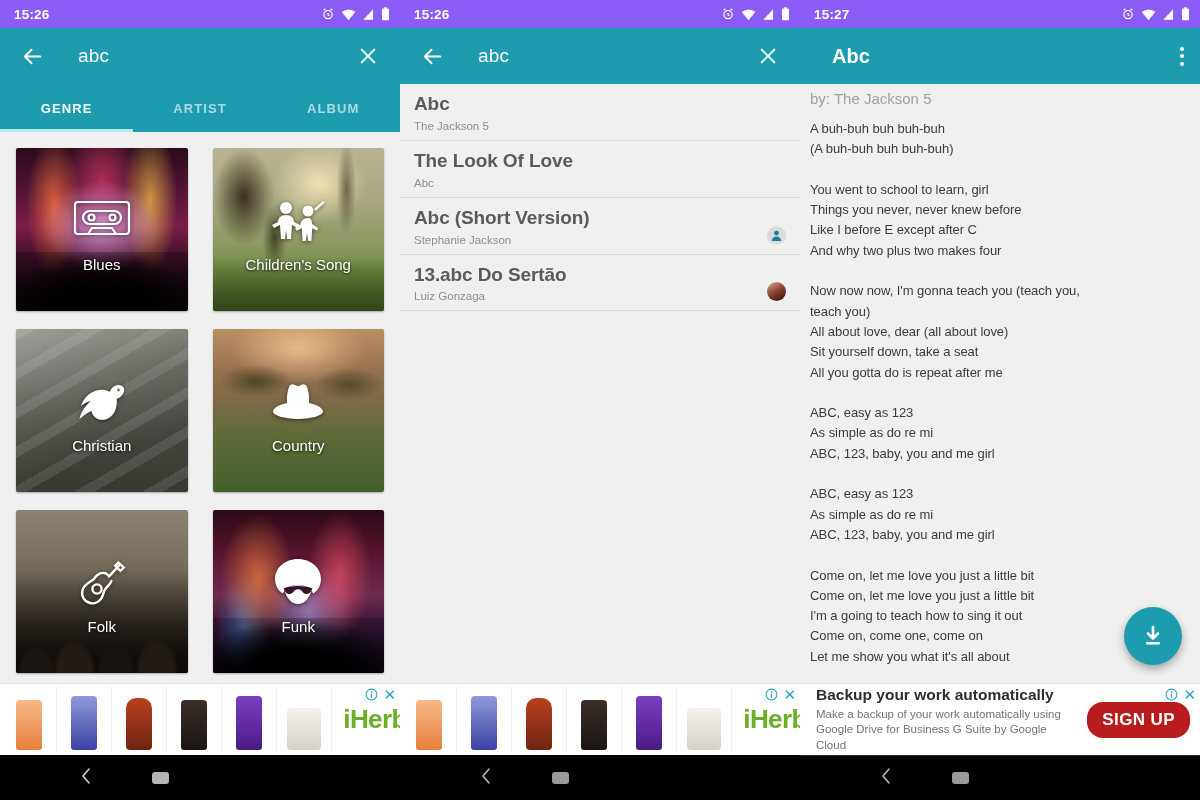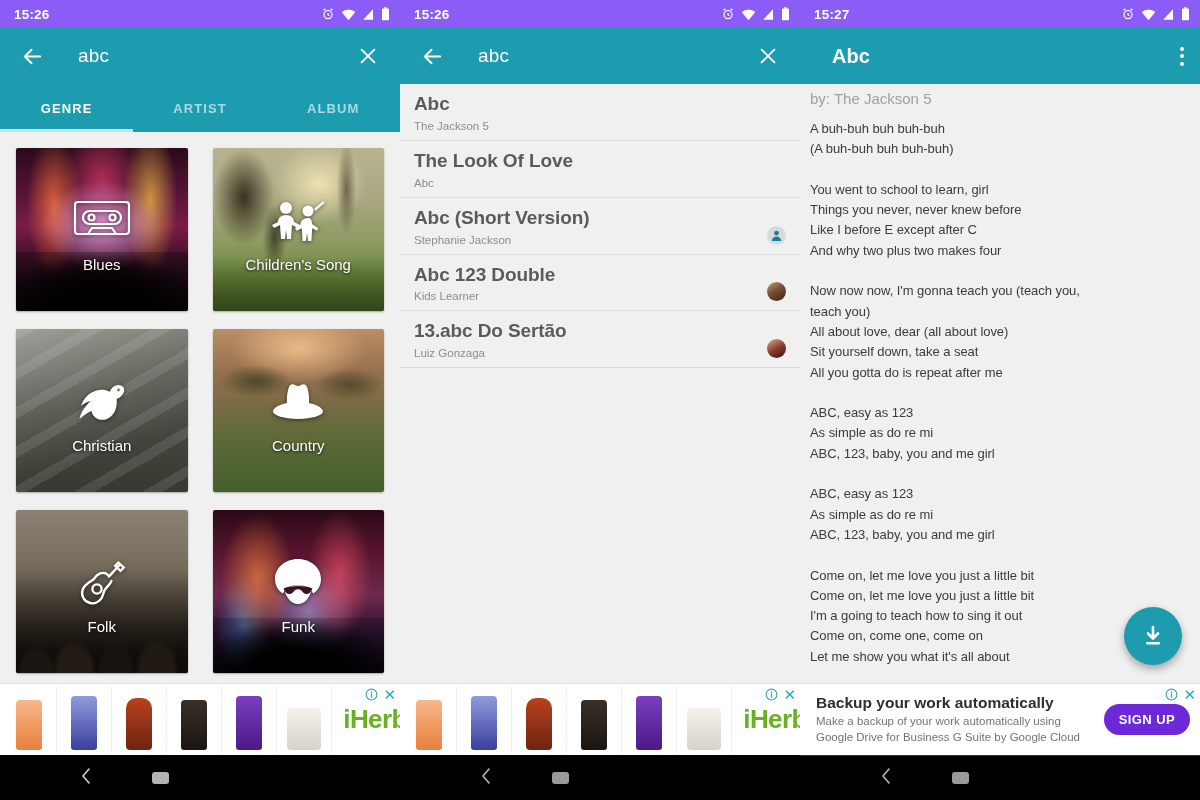--- a/index.html
+++ b/index.html
@@ -184,21 +184,21 @@
   .bottle { width:26px; border-radius:4px 4px 3px 3px; }
   .iherb-logo {
     width:86px; text-align:center; font-size:26px; font-weight:bold; color:#6ab023;
     letter-spacing:-.6px; flex:0 0 86px;
   }
   .ad-gdrive { display:flex; align-items:center; width:100%; padding:0 10px; height:100%; }
   .gd-text { flex:1; padding-left:6px; }
   .gd-head { font-size:15.5px; font-weight:bold; color:#2b2f33; line-height:1.15; }
   .gd-sub { font-size:11.5px; color:#6e757a; line-height:1.35; margin-top:3px; }
   .gd-cta {
-    background:#6d28d9; color:#fff; font-size:13px; font-weight:bold; letter-spacing:.4px;
+    background:#b91c1c; color:#fff; font-size:17px; font-weight:bold; letter-spacing:.4px;
     border-radius:16px; padding:8px 15px; flex:0 0 auto; margin-left:8px;
   }
 
   
   .navbar { flex:0 0 45px; height:45px; background:#000; display:flex; align-items:center; }
   .nav-back { margin-left:80px; }
   .nav-home {
     margin-left:60px; width:17px; height:12px; background:#b3b3b3; border-radius:3px;
   }
   .panel:nth-child(2) .nav-home, .panel:nth-child(3) .nav-home { background:#9a9a9a; }
@@ -440,27 +440,20 @@
         </div>
         <span class="result-avatar av-person">
           <svg width="13" height="13" viewBox="0 0 24 24">
               <circle cx="12" cy="7.5" r="4.5" fill="#13839b"></circle>
               <path d="M3.5 22c0-5 4-8.2 8.5-8.2s8.5 3.2 8.5 8.2z" fill="#13839b"></path>
             </svg>
         </span>
       </div>
       <div class="result-row">
         <div class="result-text">
-          <div class="result-title">Abc 123 Double</div>
-          <div class="result-sub">Kids Learner</div>
-        </div>
-        <span class="result-avatar av-photo-a"></span>
-      </div>
-      <div class="result-row">
-        <div class="result-text">
           <div class="result-title">13.abc Do Sertão</div>
           <div class="result-sub">Luiz Gonzaga</div>
         </div>
         <span class="result-avatar av-photo-b"></span>
       </div>
     </div>
 
     <div class="ad">
       <div class="ad-badge">
         <svg class="info-i" viewBox="0 0 24 24">

